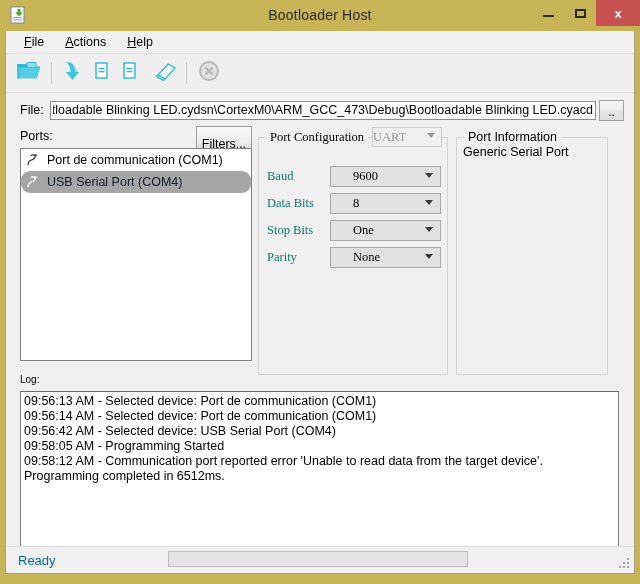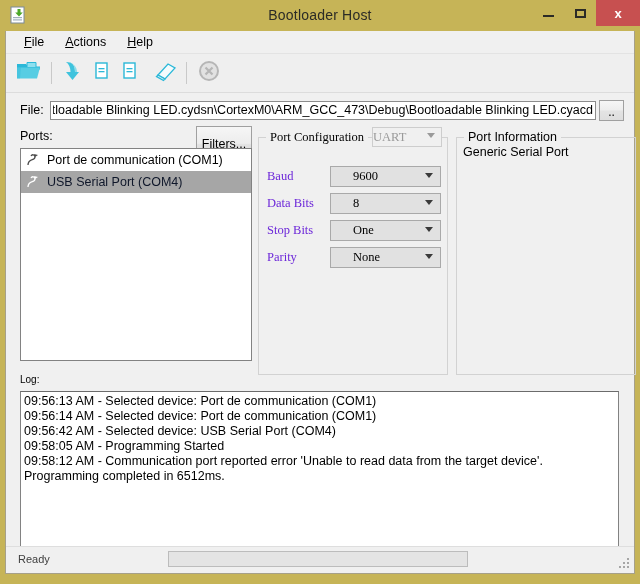--- a/index.html
+++ b/index.html
@@ -225,20 +225,21 @@
     background: #ffffff;
     border: 1px solid #828282;
   }
   .port-row {
     height: 22px;
     display: flex;
     align-items: center;
     padding-left: 4px;
     font-size: 12.5px;
     color: #000;
+    border-radius: 9px;
   }
   .port-row.selected {
     background: #a6a6a6;
     color: #0f172a;
   }
   .port-icon {
     width: 18px;
     height: 16px;
     margin-right: 4px;
     flex: 0 0 18px;
@@ -289,21 +290,21 @@
     position: absolute;
     left: 8px;
     height: 21px;
     width: 174px;
     display: flex;
     align-items: center;
   }
   .cfg-label {
     width: 66px;
     font-size: 12.5px;
-    color: #6d28d9;
+    color: #0f766e;
   }
   .combo {
     position: relative;
     width: 115px;
     height: 21px;
     box-sizing: border-box;
     border: 1px solid #a9a9a9;
     background: #e1e1e1;
     font-size: 12.5px;
     color: #000;
@@ -321,21 +322,21 @@
     border-left: 4px solid transparent;
     border-right: 4px solid transparent;
     border-top: 5px solid #3a3a3a;
   }
   .chev.dim { border-top-color: #9a9a9a; }
 
   
   #portinfo {
     left: 450px;
     top: 11px;
-    width: 180px;
+    width: 152px;
     height: 238px;
   }
   .info-text {
     position: absolute;
     left: 6px;
     top: 7px;
     font-size: 12.5px;
     color: #000;
   }
 
@@ -373,22 +374,22 @@
     bottom: 0;
     width: 628px;
     height: 26px;
     background: #f0f0f0;
     border-top: 1px solid #dedede;
   }
   .status-text {
     position: absolute;
     left: 12px;
     top: 6px;
-    font-size: 11px;
-    color: #404040;
+    font-size: 13px;
+    color: #0369a1;
   }
   .progress {
     position: absolute;
     left: 162px;
     top: 4px;
     width: 300px;
     height: 16px;
     box-sizing: border-box;
     border: 1px solid #bcbcbc;
     background: #e4e4e4;

